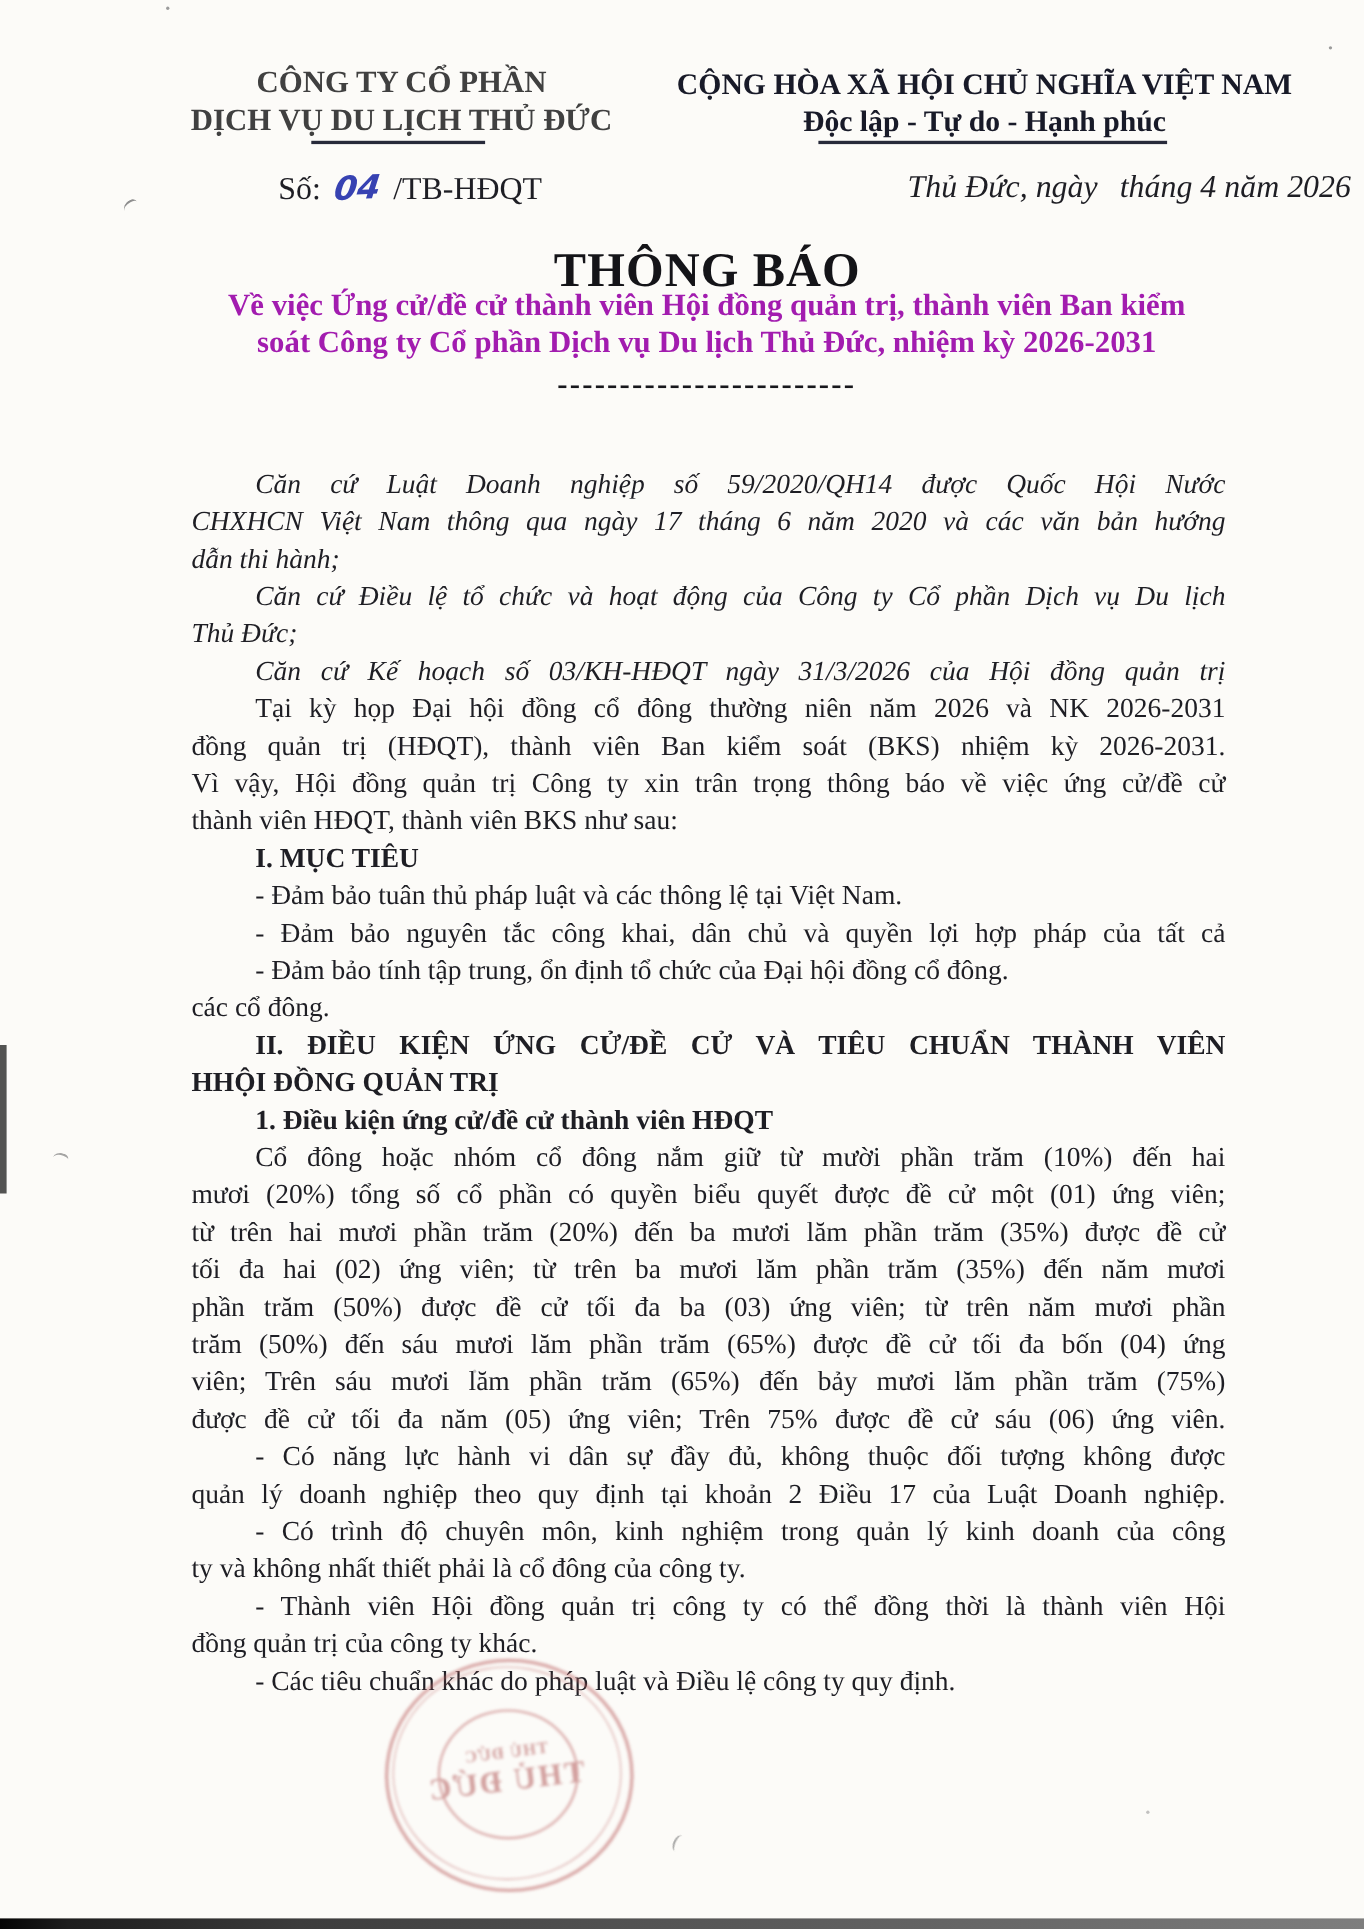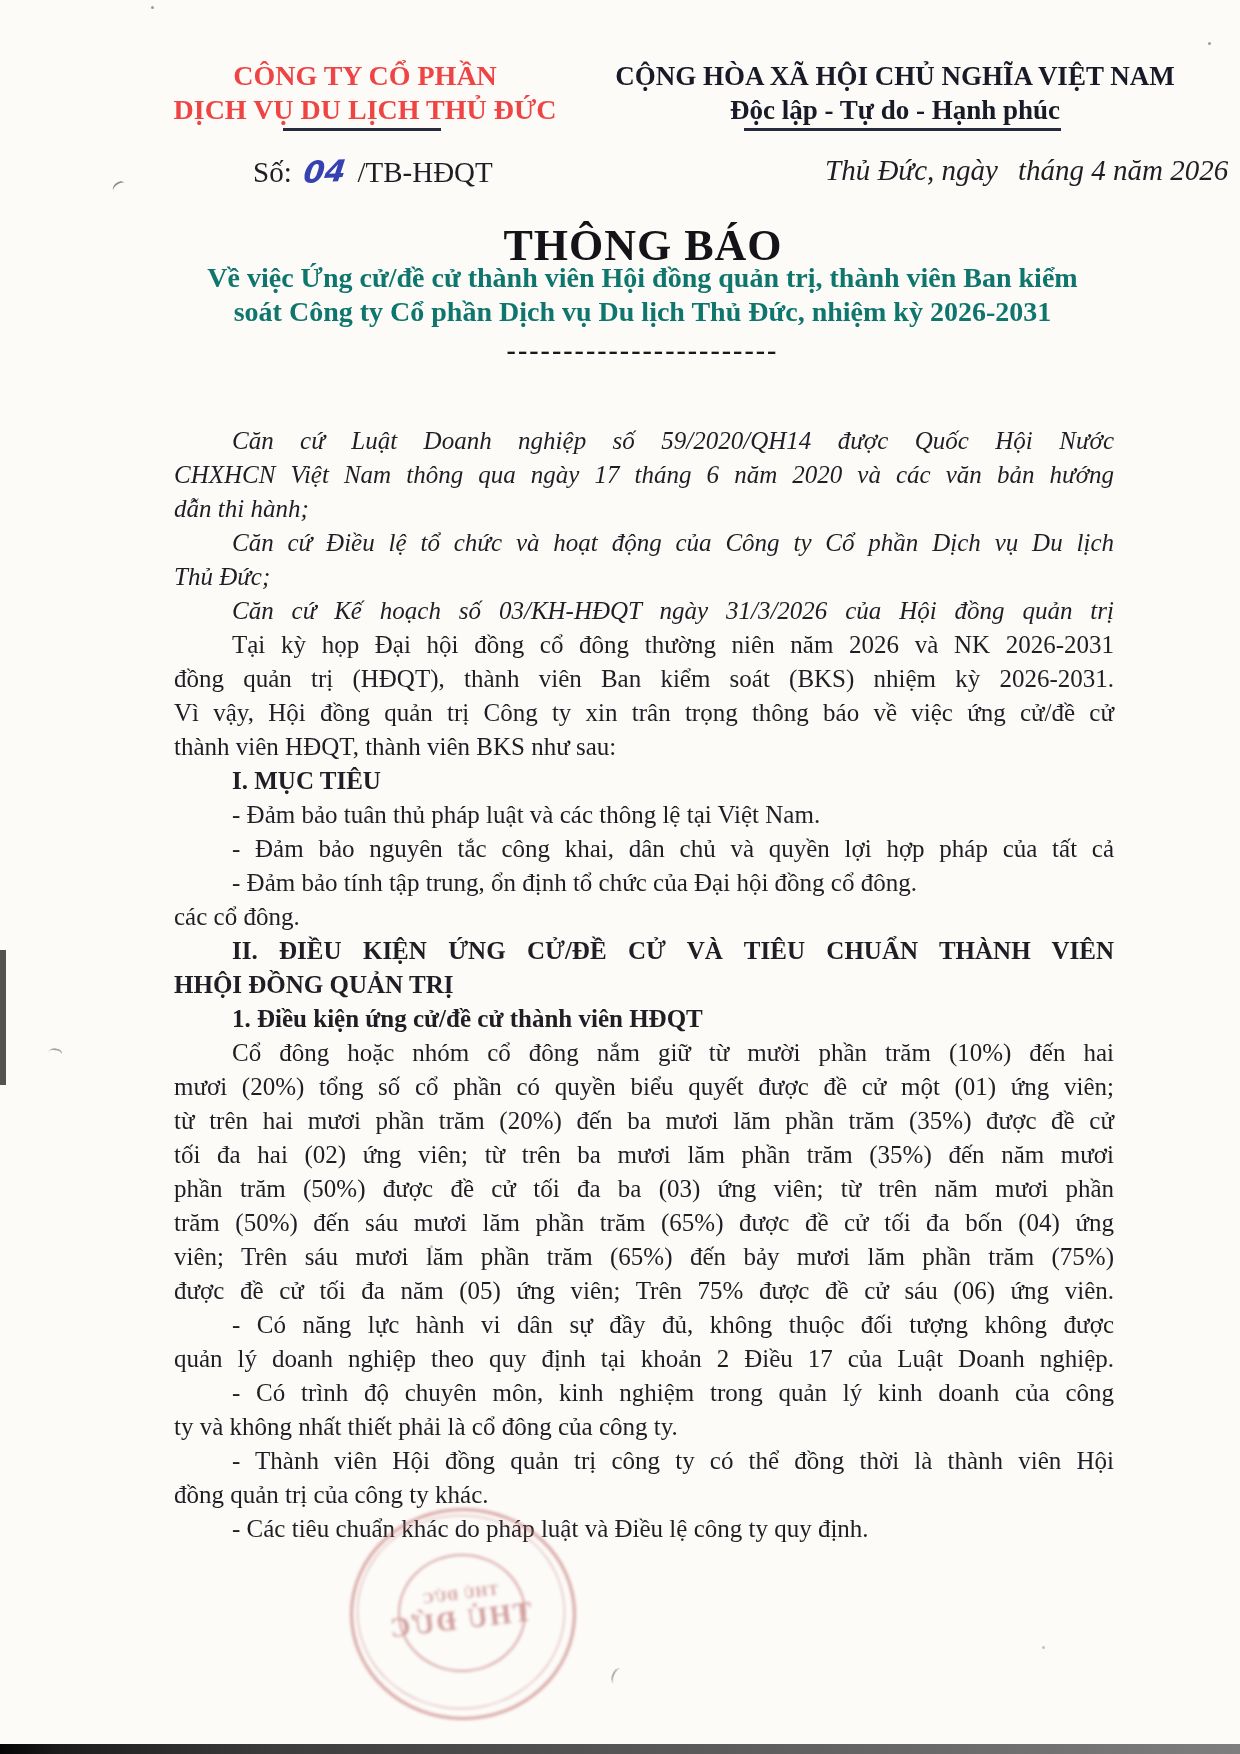--- a/index.html
+++ b/index.html
@@ -7,21 +7,21 @@
     position:relative;
     width:1240px;height:1754px;
     margin:0 auto;
     background:#fcfbf8;
     overflow:hidden;
     font-family:"Liberation Serif","DejaVu Serif",serif;
     color:#1e1e24;
   }
   .abs{position:absolute;}
   
-  .org-line{left:150px;width:430px;text-align:center;font-weight:bold;font-size:28px;line-height:32px;color:#ef4444;}
+  .org-line{left:150px;width:430px;text-align:center;font-weight:bold;font-size:28px;line-height:32px;color:#404040;}
   .org-line1{top:60px;}
   .org-line2{top:94px;}
   .rep-line{left:595px;width:600px;text-align:center;font-weight:bold;color:#181a28;}
   .rep-line1{top:60px;font-size:27px;line-height:32px;}
   .rep-line2{top:95px;font-size:27px;line-height:30px;}
   .rule{height:3px;background:#272a3a;}
   .org-rule{left:283px;top:128px;width:158px;}
   .rep-rule{left:744px;top:128px;width:317px;}
   .doc-number{left:253px;top:154px;font-size:29px;white-space:nowrap;}
   .dateline{left:825px;top:154px;font-size:29px;font-style:italic;white-space:nowrap;}
@@ -29,21 +29,21 @@
     font-family:"DejaVu Sans",sans-serif;
     font-style:italic;font-weight:600;
     color:#3742b2;
     display:inline-block;
     transform:skewX(-10deg) rotate(-3deg);
   }
   .hw-number{font-size:30px;margin:0 12px;}
   .hw-day{font-size:28px;margin:0 10px;transform:skewX(-12deg) rotate(-6deg);}
   
   .doc-title{left:393px;top:220px;width:500px;text-align:center;font-size:44px;font-weight:bold;letter-spacing:1px;color:#141418;}
-  .doc-subtitle{left:95px;width:1095px;text-align:center;font-size:28px;font-weight:bold;line-height:32px;color:#0f766e;}
+  .doc-subtitle{left:95px;width:1095px;text-align:center;font-size:28px;font-weight:bold;line-height:32px;color:#a21caf;}
   .doc-subtitle1{top:262px;}
   .doc-subtitle2{top:296px;}
   .divider{left:95px;top:334px;width:1095px;text-align:center;font-size:28px;font-weight:bold;letter-spacing:2px;color:#17171c;}
   
   .doc-body{left:174px;top:396px;width:940px;font-size:25px;margin-top:28px;}
   .line{height:34px;line-height:34px;white-space:nowrap;}
   .line.justify{white-space:normal;text-align:justify;text-align-last:justify;}
   .line.indent{text-indent:58px;}
   .line.bold{font-weight:bold;}
   .line.italic{font-style:italic;}

